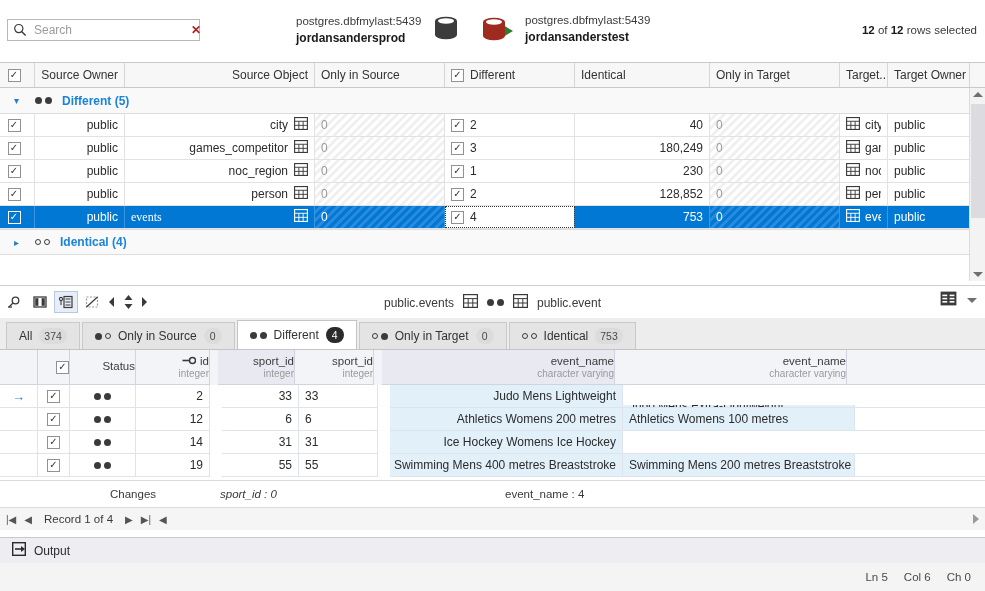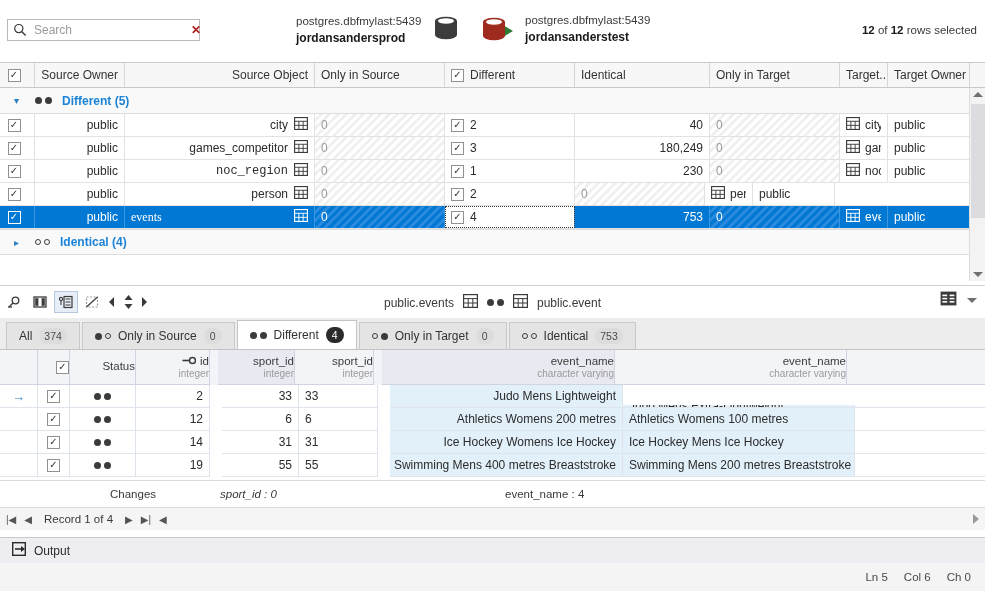--- a/index.html
+++ b/index.html
@@ -409,21 +409,21 @@
             <span style="overflow:hidden;">gam...</span>
           </div>
           <div class="td" style="width:82px;">public</div>
           <div class="td" style="flex:1;border-right:none;"></div>
         </div>
         <div class="tg-row">
           <div class="td" style="width:35px;justify-content:center;">
             <span class="cbx checked"></span>
           </div>
           <div class="td r" style="width:90px;">public</div>
-          <div class="td r" style="width:190px;gap:6px;font-family:Liberation Mono, monospace;">
+          <div class="td r" style="width:190px;gap:6px;">
             <span style="flex:1;text-align:right;overflow:hidden;">noc_region</span>
             <span class="tbl-ico"><svg width="14" height="13" viewBox="0 0 15 14">
                 <rect x="0.6" y="0.6" width="13.8" height="12.8" fill="none" stroke="#3a3a3a" stroke-width="1.2"></rect>
                 <line x1="0.6" y1="4.6" x2="14.4" y2="4.6" stroke="#3a3a3a" stroke-width="1"></line>
                 <line x1="0.6" y1="9" x2="14.4" y2="9" stroke="#3a3a3a" stroke-width="1"></line>
                 <line x1="5.2" y1="4.6" x2="5.2" y2="13.4" stroke="#3a3a3a" stroke-width="1"></line>
                 <line x1="9.8" y1="4.6" x2="9.8" y2="13.4" stroke="#3a3a3a" stroke-width="1"></line>
               </svg></span>
           </div>
           <div class="td hatch" style="width:130px;">0</div>
@@ -453,20 +453,21 @@
             <span class="tbl-ico"><svg width="14" height="13" viewBox="0 0 15 14">
                 <rect x="0.6" y="0.6" width="13.8" height="12.8" fill="none" stroke="#3a3a3a" stroke-width="1.2"></rect>
                 <line x1="0.6" y1="4.6" x2="14.4" y2="4.6" stroke="#3a3a3a" stroke-width="1"></line>
                 <line x1="0.6" y1="9" x2="14.4" y2="9" stroke="#3a3a3a" stroke-width="1"></line>
                 <line x1="5.2" y1="4.6" x2="5.2" y2="13.4" stroke="#3a3a3a" stroke-width="1"></line>
                 <line x1="9.8" y1="4.6" x2="9.8" y2="13.4" stroke="#3a3a3a" stroke-width="1"></line>
               </svg></span>
           </div>
           <div class="td hatch" style="width:130px;">0</div>
           <div class="td" style="width:130px;"><span class="cbx checked"></span>2</div>
+          <div class="td r" style="width:135px;">128,852</div>
           <div class="td hatch" style="width:130px;">0</div>
           <div class="td" style="width:48px;gap:5px;">
             <span class="tbl-ico"><svg width="14" height="13" viewBox="0 0 15 14">
                 <rect x="0.6" y="0.6" width="13.8" height="12.8" fill="none" stroke="#3a3a3a" stroke-width="1.2"></rect>
                 <line x1="0.6" y1="4.6" x2="14.4" y2="4.6" stroke="#3a3a3a" stroke-width="1"></line>
                 <line x1="0.6" y1="9" x2="14.4" y2="9" stroke="#3a3a3a" stroke-width="1"></line>
                 <line x1="5.2" y1="4.6" x2="5.2" y2="13.4" stroke="#3a3a3a" stroke-width="1"></line>
                 <line x1="9.8" y1="4.6" x2="9.8" y2="13.4" stroke="#3a3a3a" stroke-width="1"></line>
               </svg></span>
             <span style="overflow:hidden;">pers...</span>
@@ -749,21 +750,20 @@
                 <i class="dot f"></i>
                 <i class="dot f"></i>
               </span>
             </div>
             <div class="dc r" style="width:74px;">14</div>
             <div class="dc gap"></div>
             <div class="dc r" style="width:77px;">31</div>
             <div class="dc" style="width:79px;">31</div>
             <div class="dc gap"></div>
             <div class="dc r diff" style="width:233px;">Ice Hockey Womens Ice Hockey</div>
-            <div class="dc diff" style="width:232px;">Ice Hockey Mens Ice Hockey</div>
             <div class="dc" style="flex:1;border-right:none;"></div>
           </div>
           <div class="drow">
             <div class="dc c" style="width:38px;"></div>
             <div class="dc c" style="width:32px;">
               <span class="cbx checked"></span>
             </div>
             <div class="dc c" style="width:66px;">
               <span class="dots">
                 <i class="dot f"></i>

